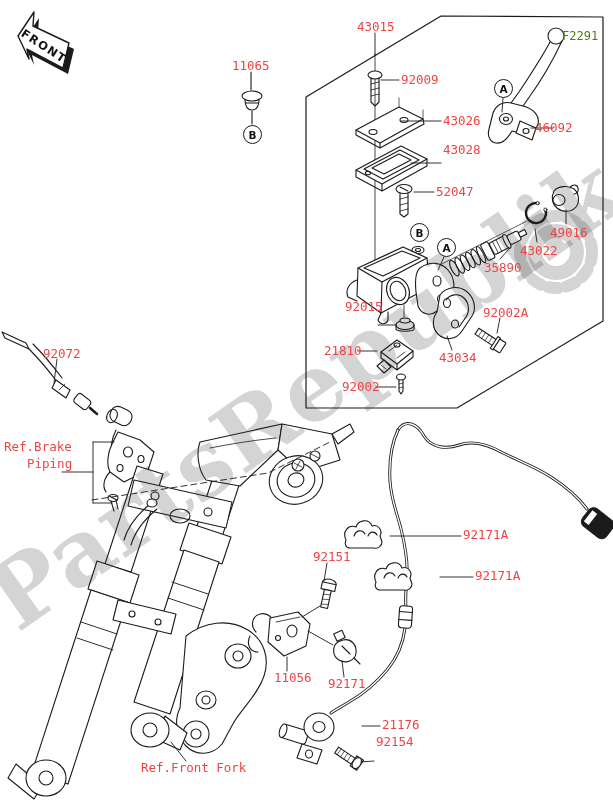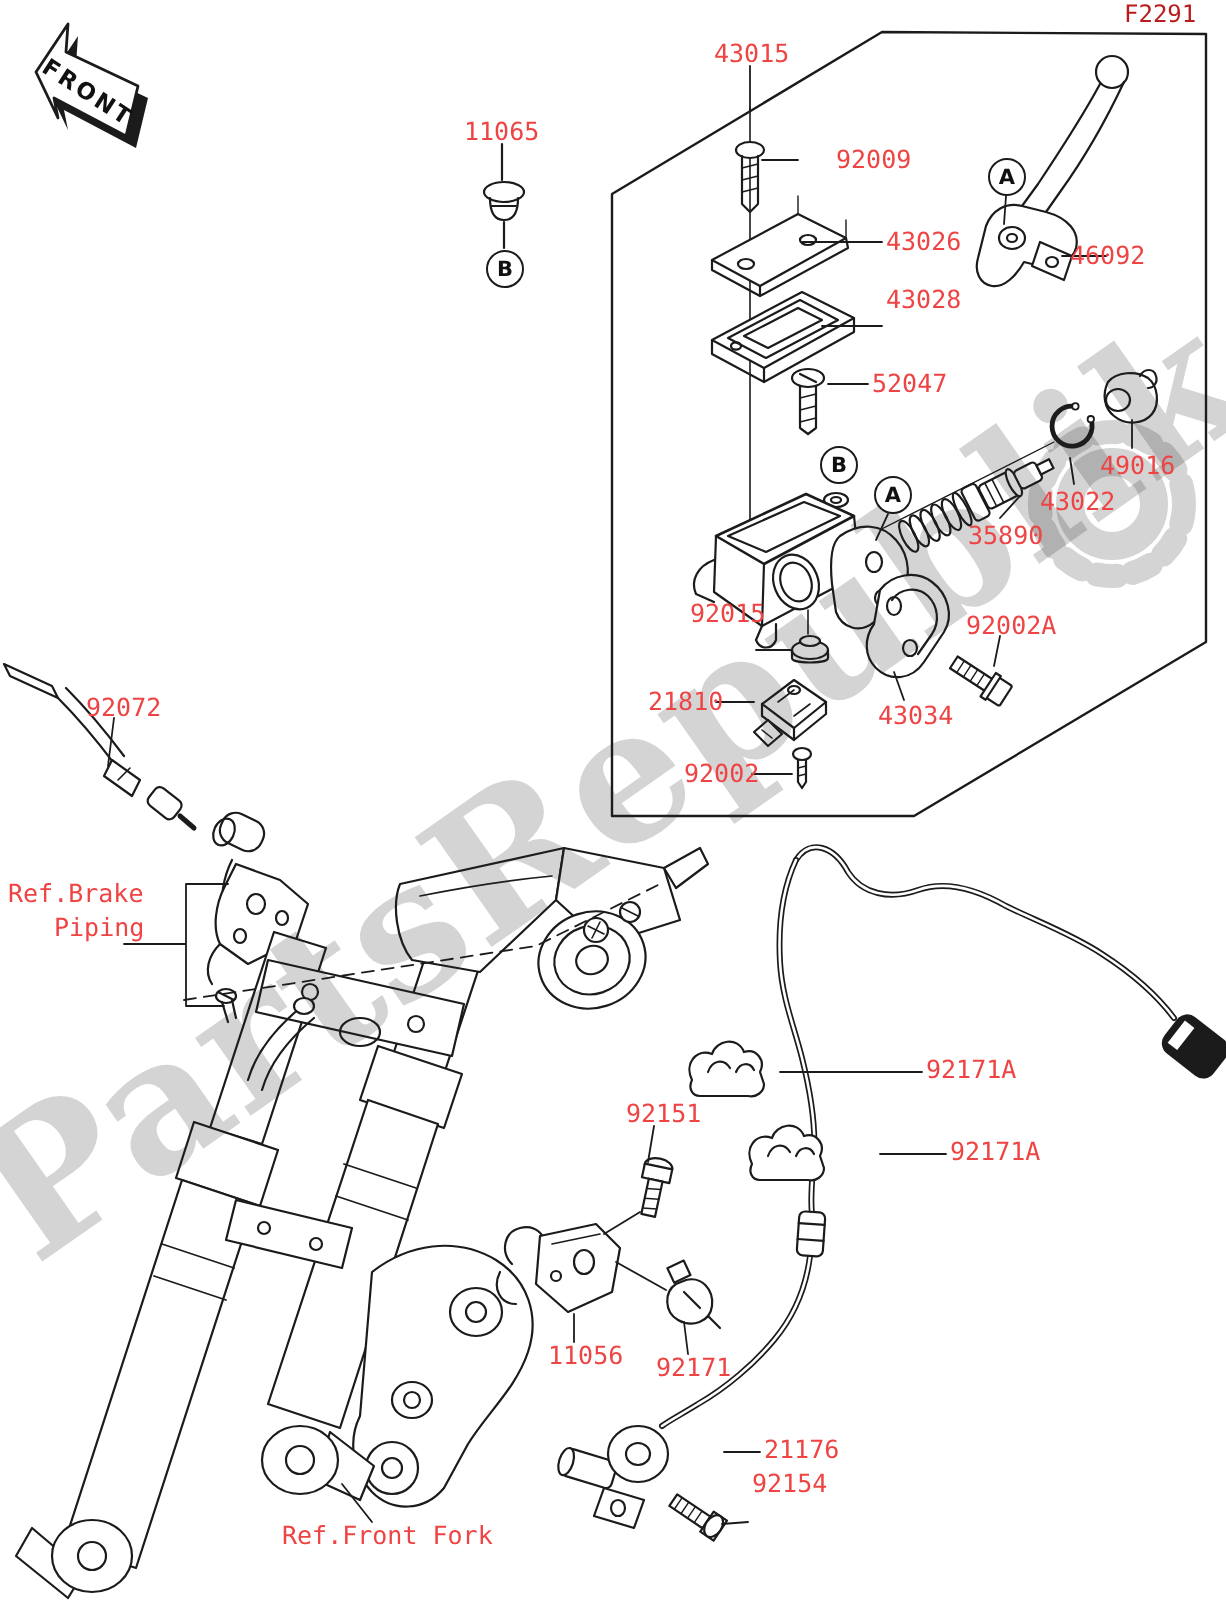--- a/index.html
+++ b/index.html
@@ -1,21 +1,21 @@
 <!DOCTYPE html>
 <html><head>
 <meta charset="utf-8">
 <style>
   html,body{margin:0;padding:0;background:#fff;}
   .stage{position:relative;width:613px;height:800px;background:#fff;overflow:hidden;
          font-family:"DejaVu Sans Mono",monospace;}
   .stage svg{position:absolute;left:0;top:0;}
   .lbl{position:absolute;font:12.5px "DejaVu Sans Mono",monospace;color:#ef4444;
        white-space:pre;line-height:14px;}
-  .fcode{position:absolute;font:12px "DejaVu Sans Mono",monospace;color:#b91c1c;}
+  .fcode{position:absolute;font:12px "DejaVu Sans Mono",monospace;color:#4d7c0f;margin-top:29px;}
   .co{position:absolute;width:17px;height:17px;border:1.3px solid #1b1b1b;border-radius:50%;
       background:#fff;display:flex;align-items:center;justify-content:center;
       font:bold 10.5px "DejaVu Sans",sans-serif;color:#111;}
   .wm{position:absolute;left:28px;top:548px;transform:rotate(-35deg);transform-origin:left bottom;
       font:bold 92px "DejaVu Serif",serif;letter-spacing:1px;color:rgba(40,40,40,0.20);
       white-space:nowrap;pointer-events:none;height:100px;line-height:100px;}
   path,ellipse,circle,rect,line,polyline{vector-effect:non-scaling-stroke;}
 </style>
 </head>
 <body>
@@ -331,21 +331,21 @@
     <path d="M62,472 L93,472 M93,442 L93,503 M93,442 L114,442 M93,503 L112,503"></path>
   </g>
 </svg>
 
 <div class="wm">PartsRepublik</div>
 
 <div class="fcode" style="left:562px;top:0px">F2291</div>
 
 <div class="lbl" style="left:357px;top:20px">43015</div>
 <div class="lbl" style="left:232px;top:59px">11065</div>
-<div class="lbl" style="left:418px;top:73px">92009</div>
+<div class="lbl" style="left:401px;top:73px">92009</div>
 <div class="lbl" style="left:443px;top:114px">43026</div>
 <div class="lbl" style="left:535px;top:121px">46092</div>
 <div class="lbl" style="left:443px;top:143px">43028</div>
 <div class="lbl" style="left:436px;top:185px">52047</div>
 <div class="lbl" style="left:550px;top:226px">49016</div>
 <div class="lbl" style="left:520px;top:244px">43022</div>
 <div class="lbl" style="left:484px;top:261px">35890</div>
 <div class="lbl" style="left:483px;top:306px">92002A</div>
 <div class="lbl" style="left:345px;top:300px">92015</div>
 <div class="lbl" style="left:324px;top:344px">21810</div>

